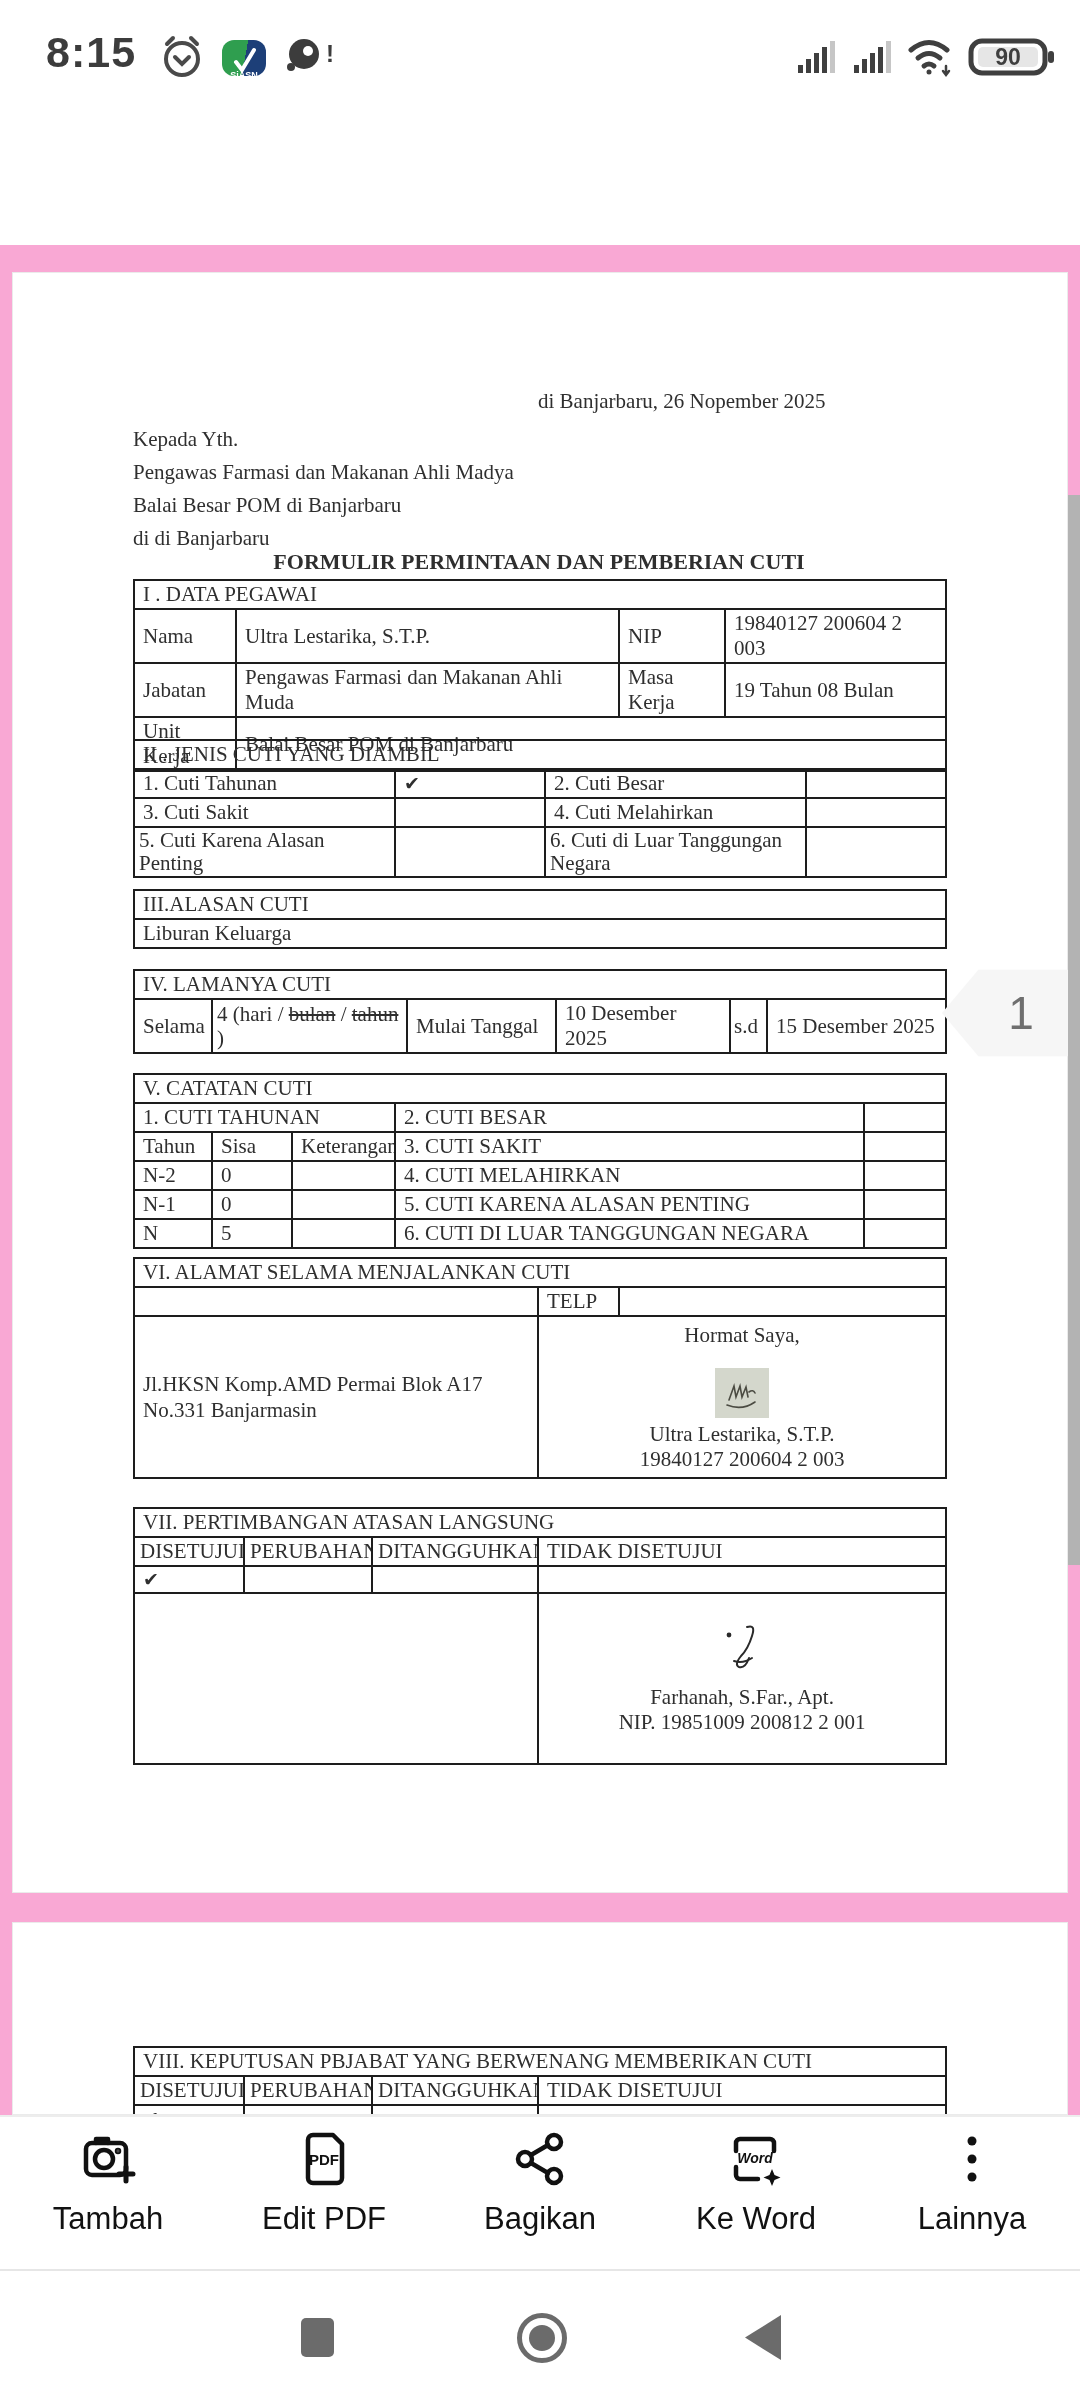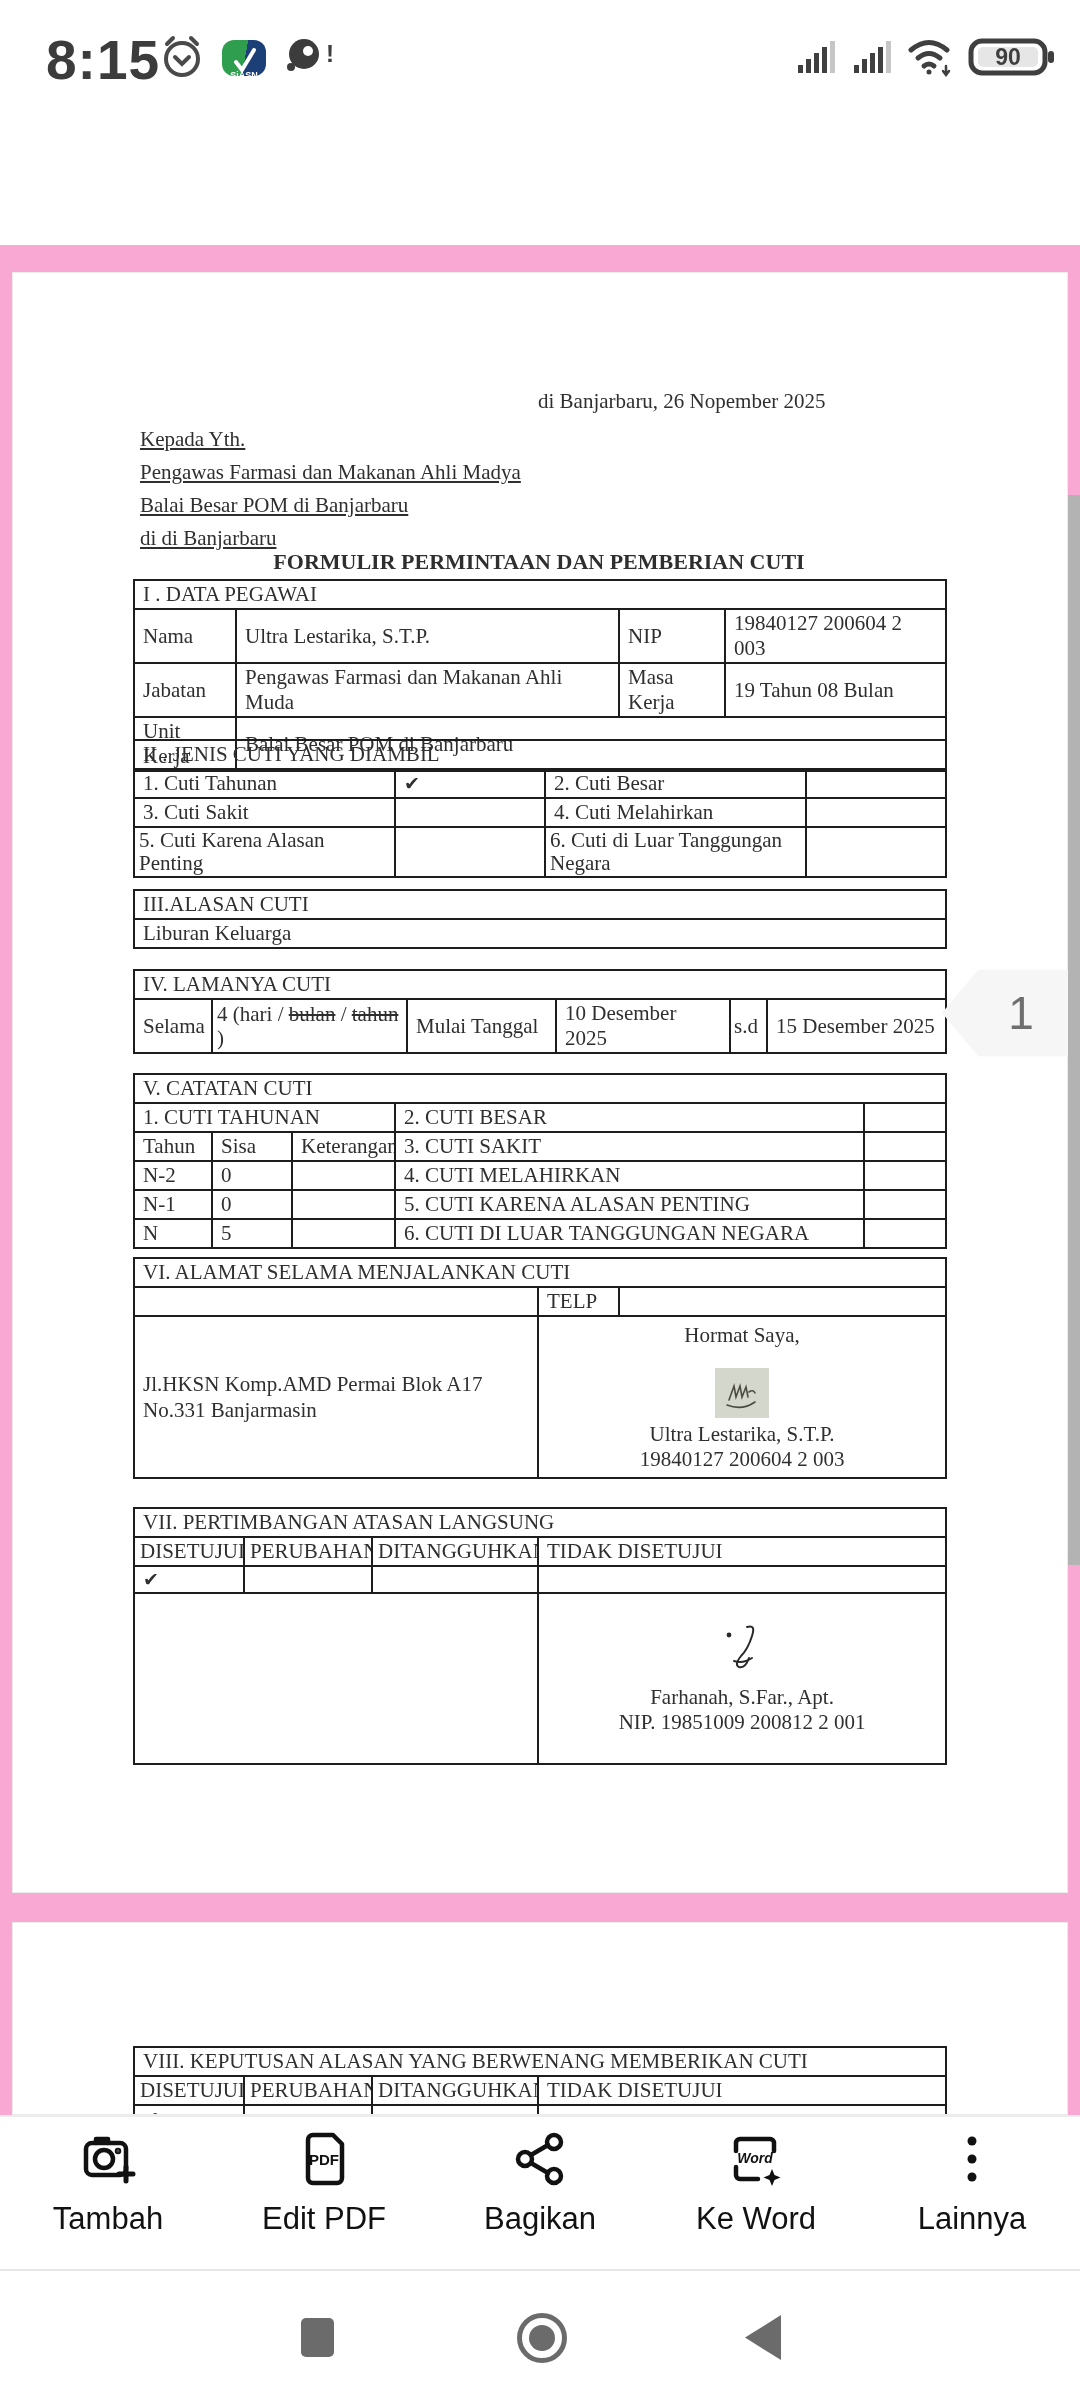--- a/index.html
+++ b/index.html
@@ -2,21 +2,21 @@
 <html><head>
 <meta charset="utf-8">
 <style>
   html,body{margin:0;padding:0;}
   body{width:1080px;height:2400px;position:relative;overflow:hidden;background:#f2f2f2;
        font-family:"Liberation Sans",sans-serif;}
   .abs{position:absolute;}
 
   
   .statusbar{left:0;top:0;width:1080px;height:110px;background:#fff;}
-  .time{left:46px;top:28px;font-size:55px;font-weight:700;color:#3c3c3c;letter-spacing:1px;}
+  .time{left:46px;top:28px;font-size:43px;font-weight:700;color:#3c3c3c;letter-spacing:1px;}
   .sb-left{left:158px;top:32px;display:flex;align-items:center;gap:16px;}
   .sb-right{right:24px;top:34px;display:flex;align-items:center;gap:12px;}
   .siasn{width:44px;height:36px;border-radius:12px;position:relative;overflow:hidden;
          background:linear-gradient(100deg,#2f9e4f 0 52%,#1d3f78 52% 100%);}
   .siasn svg{position:absolute;left:0;top:0;}
   .battery{position:relative;}
 
   
   .appbar{left:0;top:110px;width:1080px;height:135px;background:#fff;}
   .backbtn{left:44px;top:148px;width:52px;height:52px;}
@@ -29,21 +29,21 @@
   .hdricon{top:146px;}
 
   
   .docarea{left:0;top:245px;width:1080px;height:1870px;background:#f9a8d4;}
   .page{left:12px;width:1056px;background:#fff;border:1px solid #ebebeb;box-sizing:border-box;overflow:hidden;}
   .page1{top:27px;height:1621px;}
   .page2{top:1677px;height:193px;}
   .content{position:absolute;left:120px;top:0;width:812px;
            font-family:"Liberation Serif",serif;color:#2f2f2f;font-size:21px;}
   .dateline{position:absolute;left:405px;top:116px;white-space:nowrap;}
-  .addr{position:absolute;left:7px;top:150px;line-height:33px;text-decoration:underline;}
+  .addr{position:absolute;left:0;top:150px;line-height:33px;}
   .formtitle{position:absolute;left:0;top:276px;width:812px;text-align:center;font-weight:700;font-size:22px;}
 
   table.dt{border-collapse:collapse;width:812px;table-layout:fixed;position:absolute;left:0;
            font-family:"Liberation Serif",serif;font-size:21px;color:#2f2f2f;}
   table.dt td{border:2px solid #1d1d1d;padding:1px 8px;vertical-align:middle;overflow:hidden;}
   td.sechdr{padding-left:12px;}
   .chk{font-size:19px;}
   .strike{text-decoration:line-through;}
   .t1{top:306px;} .t2{top:466px;} .t3{top:616px;} .t4{top:696px;}
   .t5{top:800px;} .t6{top:984px;} .t7{top:1234px;} .t8{top:123px;}
@@ -412,21 +412,21 @@
     <div class="content">
       <table class="dt t8">
         <colgroup>
             <col style="width:110px">
             <col style="width:128px">
             <col style="width:166px">
             <col style="width:408px">
           </colgroup>
         <tbody>
             <tr style="height:26px">
-              <td class="sechdr" colspan="4">VIII. KEPUTUSAN ALASAN YANG BERWENANG MEMBERIKAN CUTI</td>
+              <td class="sechdr" colspan="4">VIII. KEPUTUSAN PBJABAT YANG BERWENANG MEMBERIKAN CUTI</td>
             </tr>
         <tr style="height:26px">
           <td style="padding:1px 5px;">DISETUJUI</td>
               <td style="padding:1px 5px;">PERUBAHAN</td>
           <td style="padding:1px 5px;">DITANGGUHKAN</td>
               <td>TIDAK DISETUJUI</td>
         </tr>
         <tr style="height:40px">
               <td class="chk" style="vertical-align:top;">✔</td>
               <td></td>

